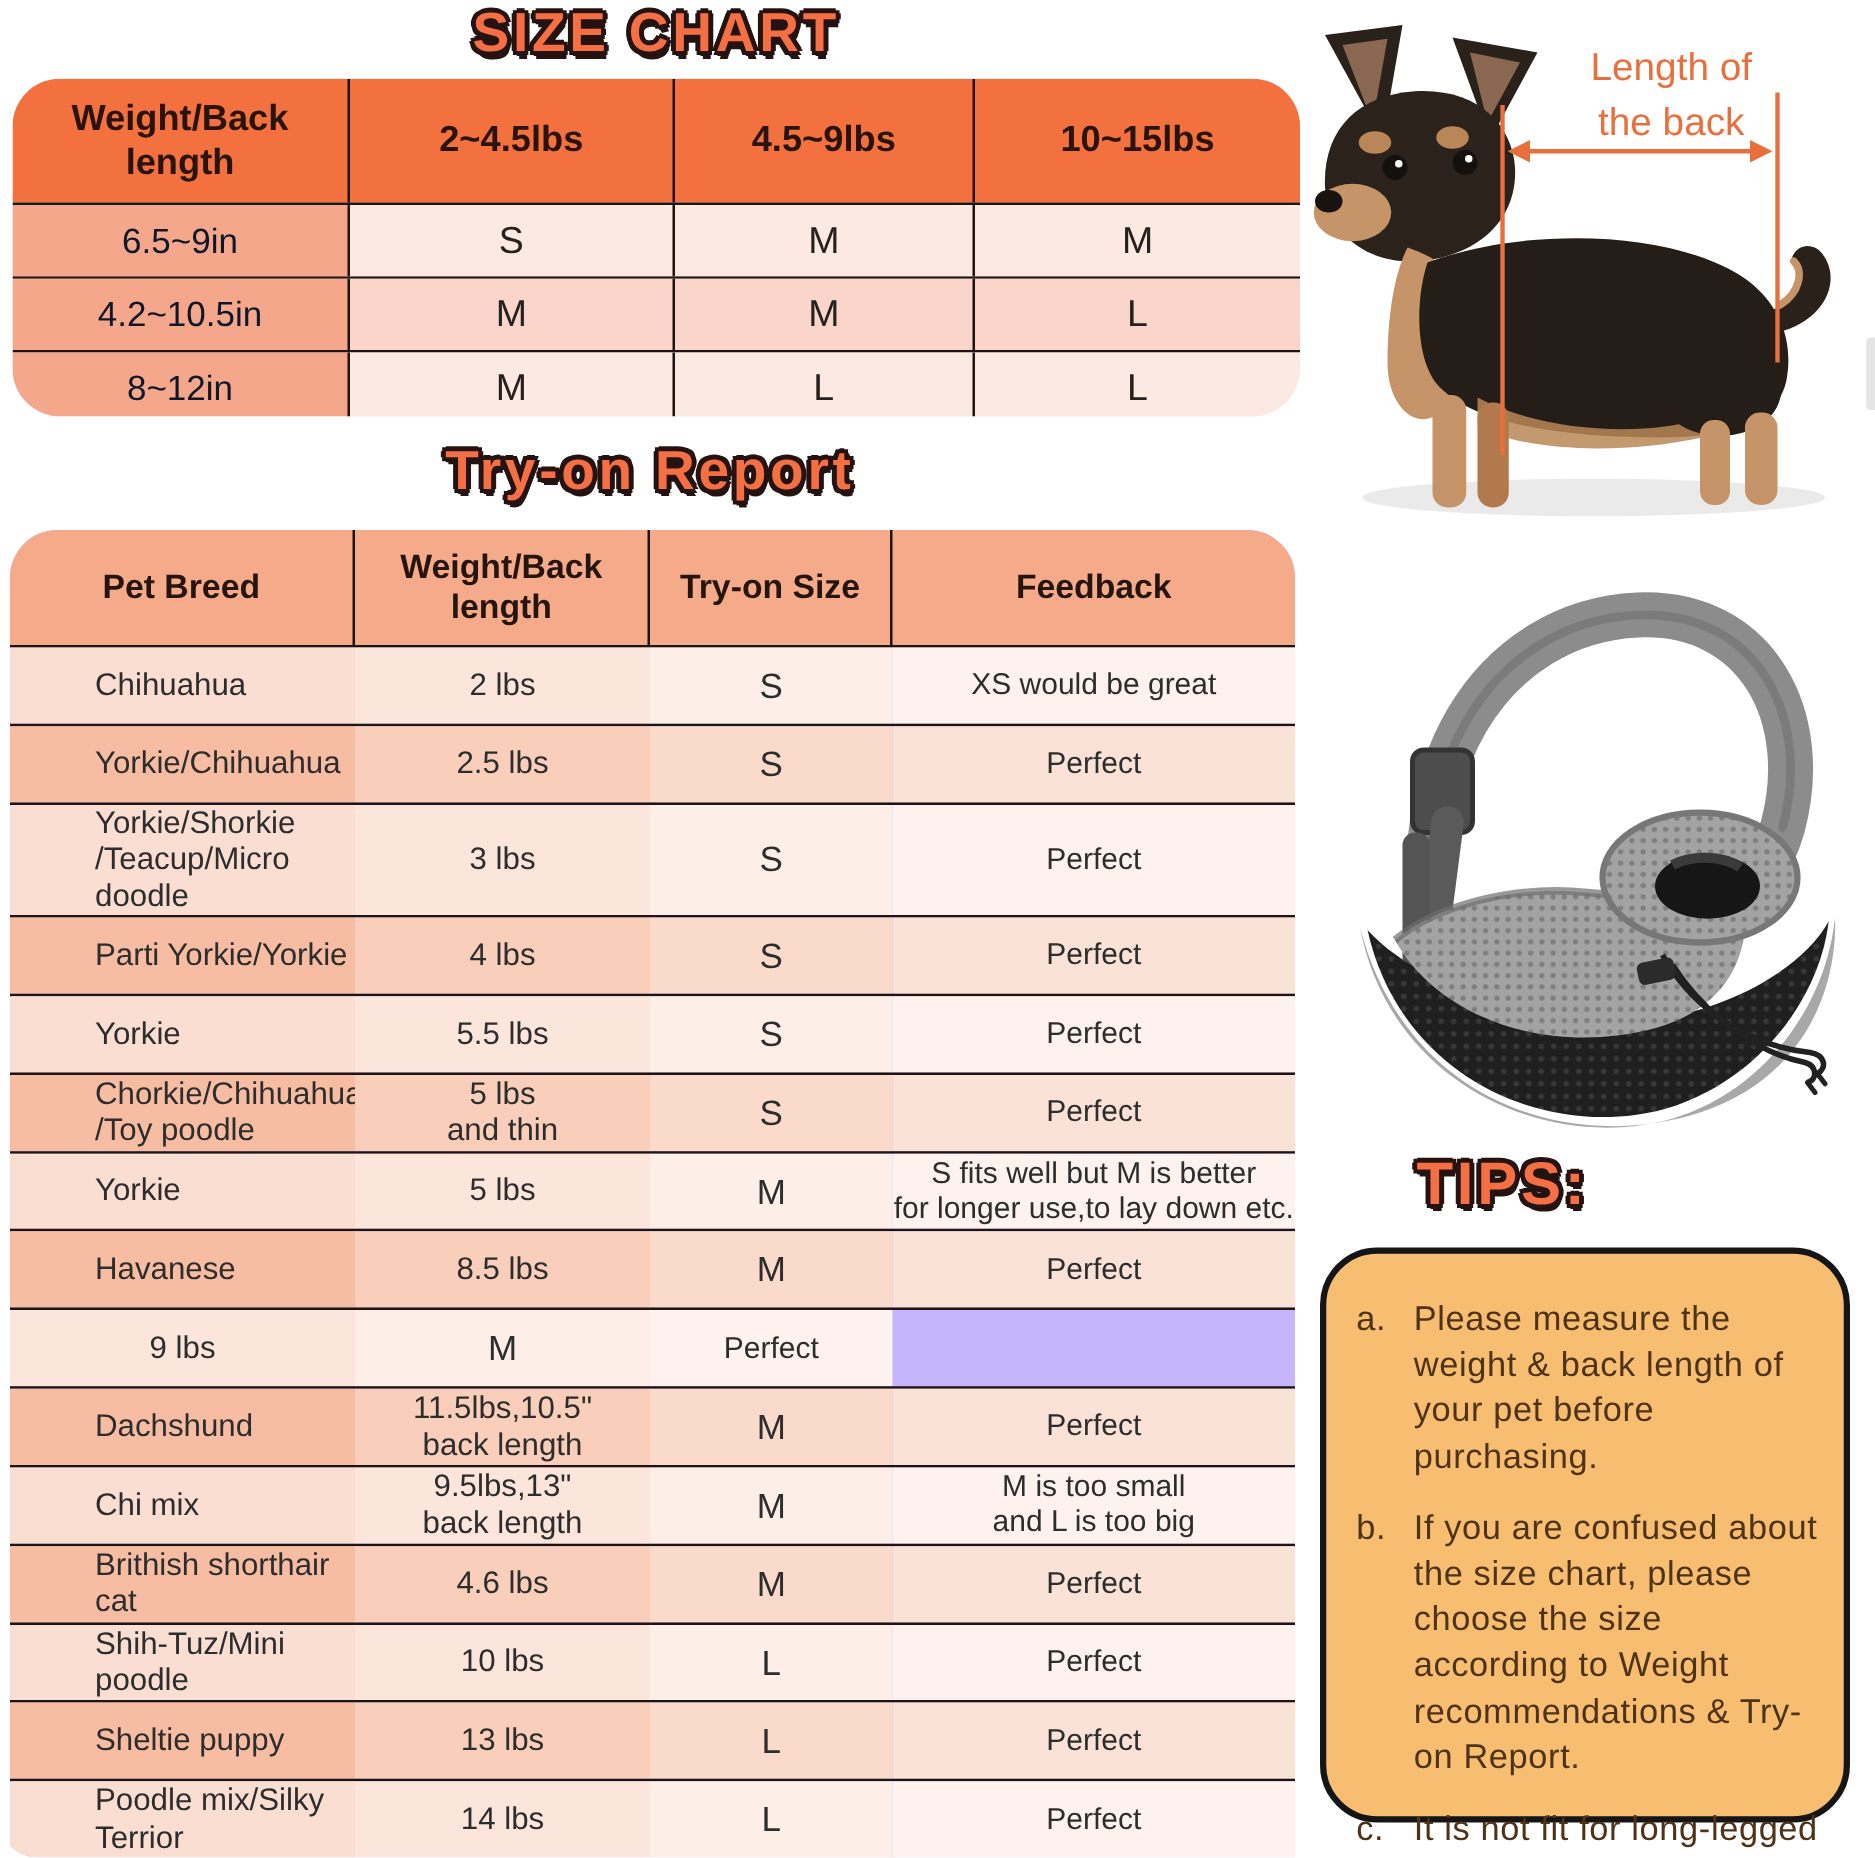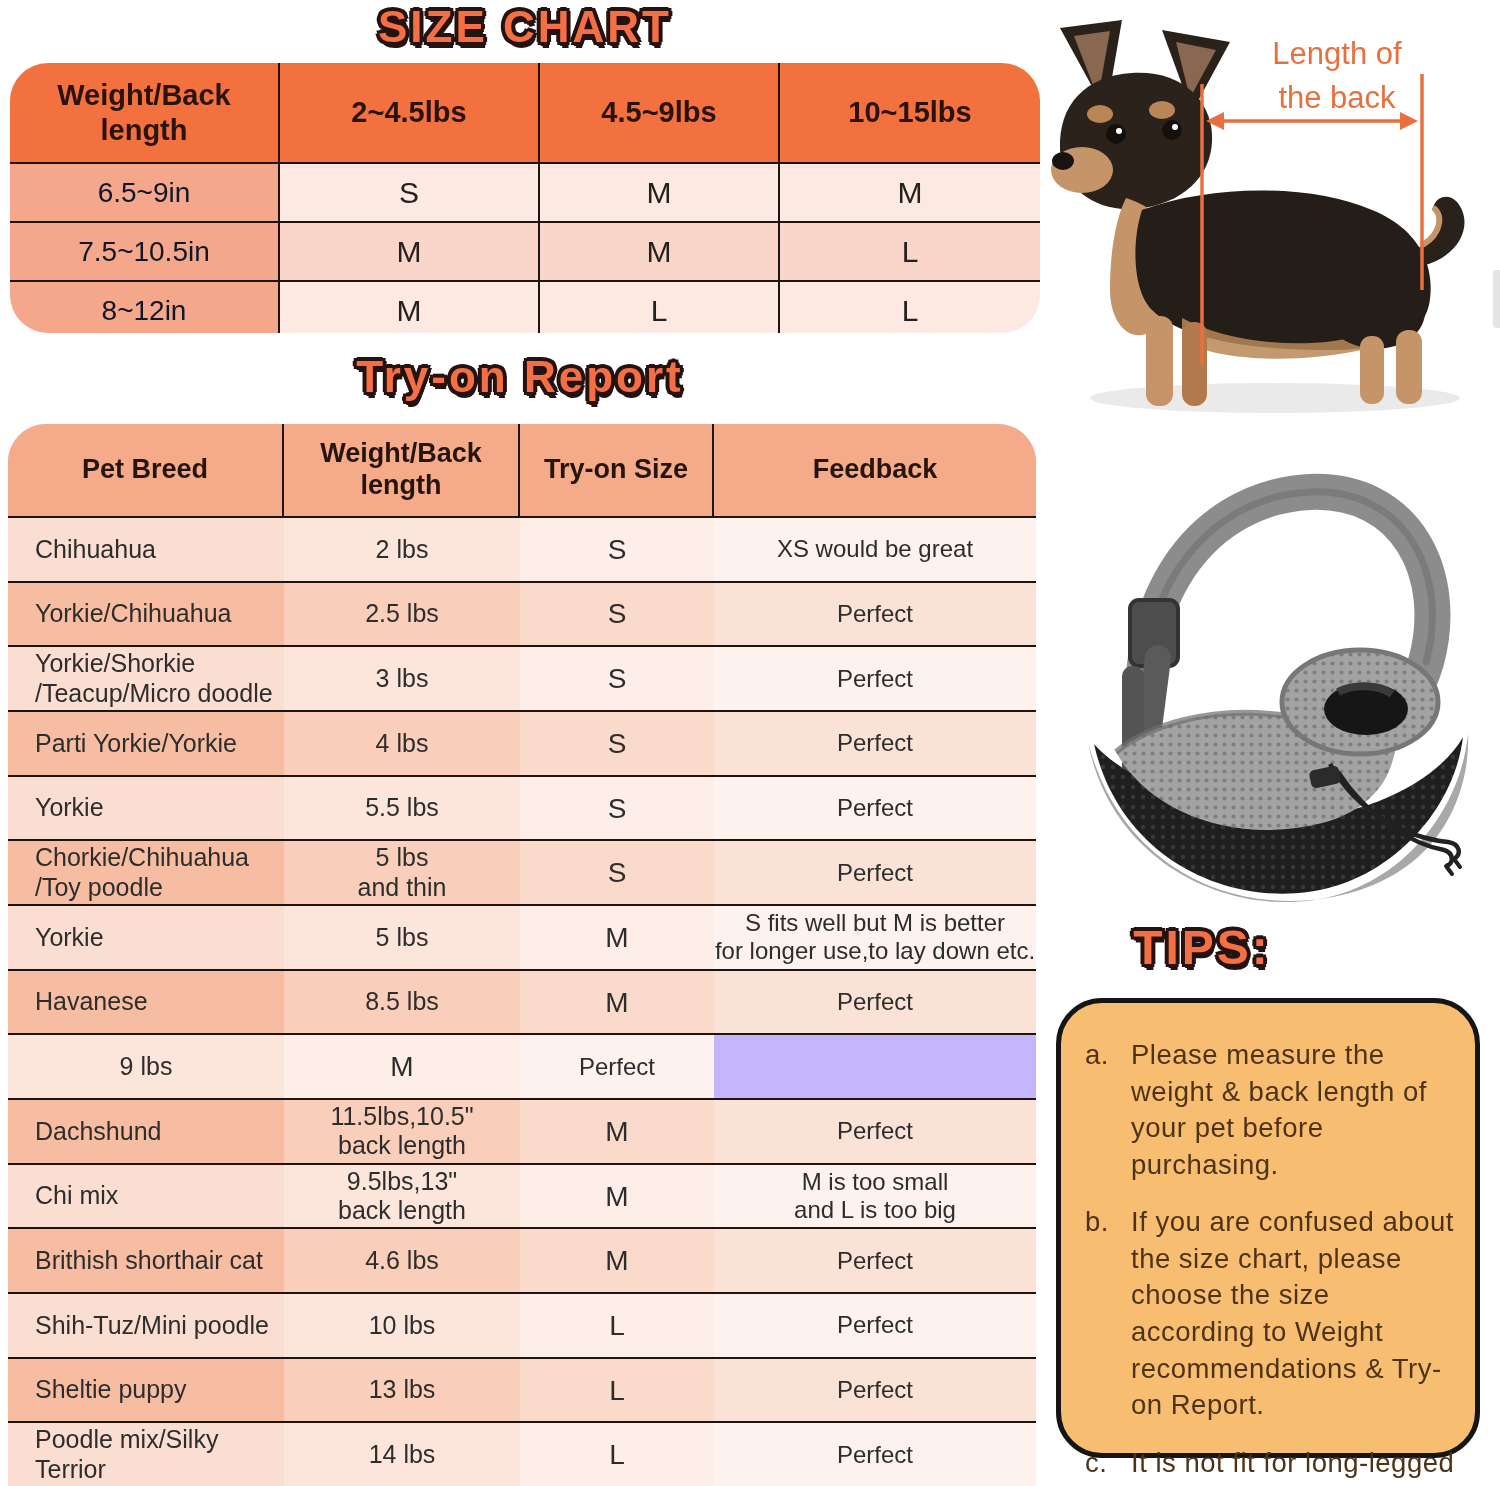--- a/index.html
+++ b/index.html
@@ -1,18 +1,18 @@
 <!DOCTYPE html>
 <html style="--size-header-bg: #F2713F; --size-label-bg: #F5A78B; --size-cell-light: #FCE9E2; --size-cell-dark: #F9D6C9; --tryon-header-bg: #F5AB8A; --title-orange: #F46F44; --title-outline: #241310; --annotation-orange: #E8703F; --tips-box-bg: #F7BE72; --tips-text: #4F3318; --line-dark: #1E1512;"><head>
 <meta charset="utf-8">
 <style>
   html,body { margin:0; padding:0; background:#ffffff; }
   .page {
     position:relative; width:1500px; height:1486px; overflow:hidden;
-    background:#ffffff; font-family:"Liberation Sans", sans-serif; color:#2d2d2d;
+    background:#ffffff; font-family:"Liberation Sans", sans-serif; color:#2d2d2d;border-radius:30px;
   }
   
   .bubble {
     position:absolute; text-align:center; font-weight:bold;
     color:var(--title-orange,#F46F44); letter-spacing:3px;
     text-shadow:
       -3px -3px 0 var(--title-outline,#241310), 3px -3px 0 var(--title-outline,#241310),
       -3px 3px 0 var(--title-outline,#241310), 3px 3px 0 var(--title-outline,#241310),
       -4px 0 0 var(--title-outline,#241310), 4px 0 0 var(--title-outline,#241310),
       0 -4px 0 var(--title-outline,#241310), 0 4px 0 var(--title-outline,#241310),
@@ -43,21 +43,21 @@
     position:absolute; left:8px; top:424px; width:1028px; height:1062px;
     border-radius:38px 38px 0 0; overflow:hidden; background:#c4b5fd;
     display:flex; flex-direction:column;
   }
   .grid-tryon { display:grid; grid-template-columns:276px 236px 194px 322px; }
   .tr-header { height:92px; flex:0 0 92px; background:var(--tryon-header-bg,#F5AB8A); }
   .tr-header > div:not(:last-child) { border-right:2px solid var(--line-dark,#1E1512); }
   .tr-header .cell { font-weight:bold; font-size:27px; color:#25150E; }
   .tryon-body { flex:1; display:flex; flex-direction:column; }
   .tr-row { flex:1; border-top:2px solid var(--line-dark,#1E1512); }
-  .c-breed { justify-content:flex-start; text-align:left; padding-left:27px; font-size:25px; }
+  .c-breed { justify-content:flex-start; text-align:left; padding-left:68px; font-size:25px; }
   .c-weight { font-size:25px; }
   .c-size { font-size:28px; }
   .c-feedback { font-size:24px; }
   .tryon-body .tr-row:nth-of-type(odd)  .c-breed    { background:#FBDED2; }
   .tryon-body .tr-row:nth-of-type(odd)  .c-weight   { background:#FCE6DC; }
   .tryon-body .tr-row:nth-of-type(odd)  .c-size     { background:#FDEEE8; }
   .tryon-body .tr-row:nth-of-type(odd)  .c-feedback { background:#FDF2EE; }
   .tryon-body .tr-row:nth-of-type(even) .c-breed    { background:#F7BDA2; }
   .tryon-body .tr-row:nth-of-type(even) .c-weight   { background:#F9CEBA; }
   .tryon-body .tr-row:nth-of-type(even) .c-size     { background:#FADACA; }
@@ -110,21 +110,21 @@
     <div class="size-body">
 
         <div class="s-row grid-size">
           <div class="cell s-label">6.5~9in</div>
           <div class="cell s-val">S</div>
           <div class="cell s-val">M</div>
           <div class="cell s-val">M</div>
         </div>
 
         <div class="s-row grid-size">
-          <div class="cell s-label">7.5~10.5in</div>
+          <div class="cell s-label">4.2~10.5in</div>
           <div class="cell s-val">M</div>
           <div class="cell s-val">M</div>
           <div class="cell s-val">L</div>
         </div>
 
         <div class="s-row grid-size">
           <div class="cell s-label">8~12in</div>
           <div class="cell s-val">M</div>
           <div class="cell s-val">L</div>
           <div class="cell s-val">L</div>

